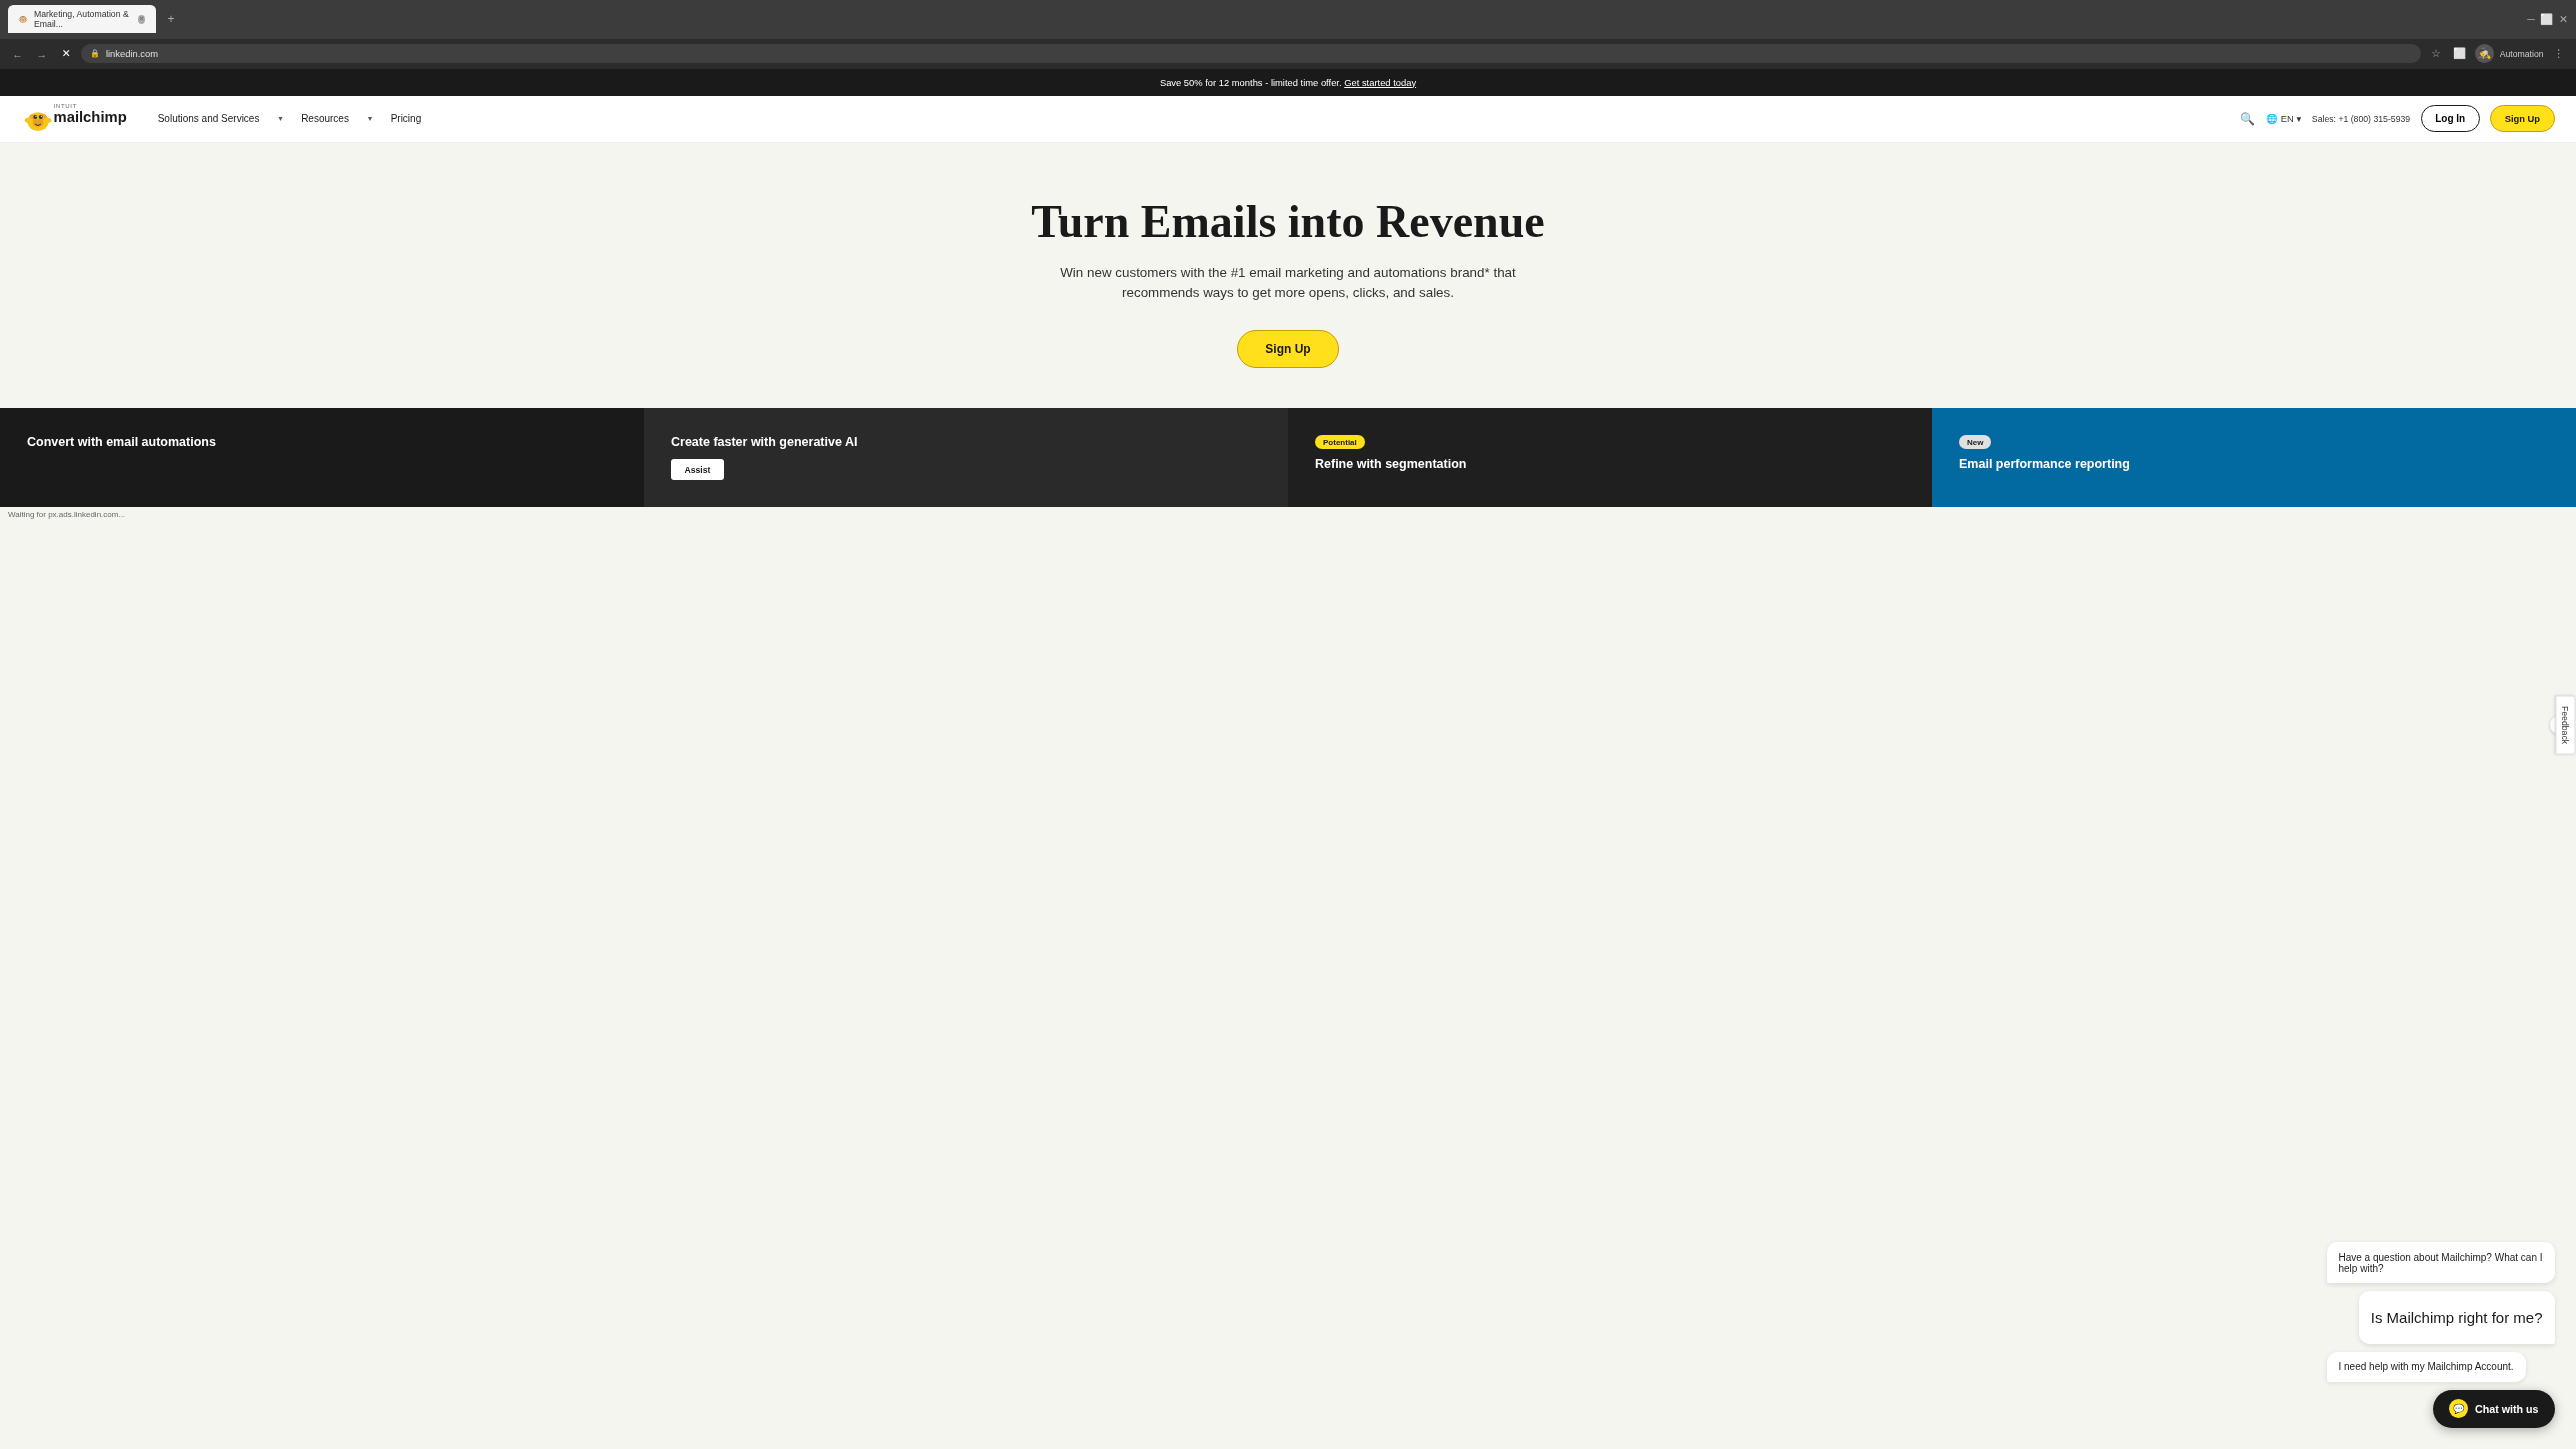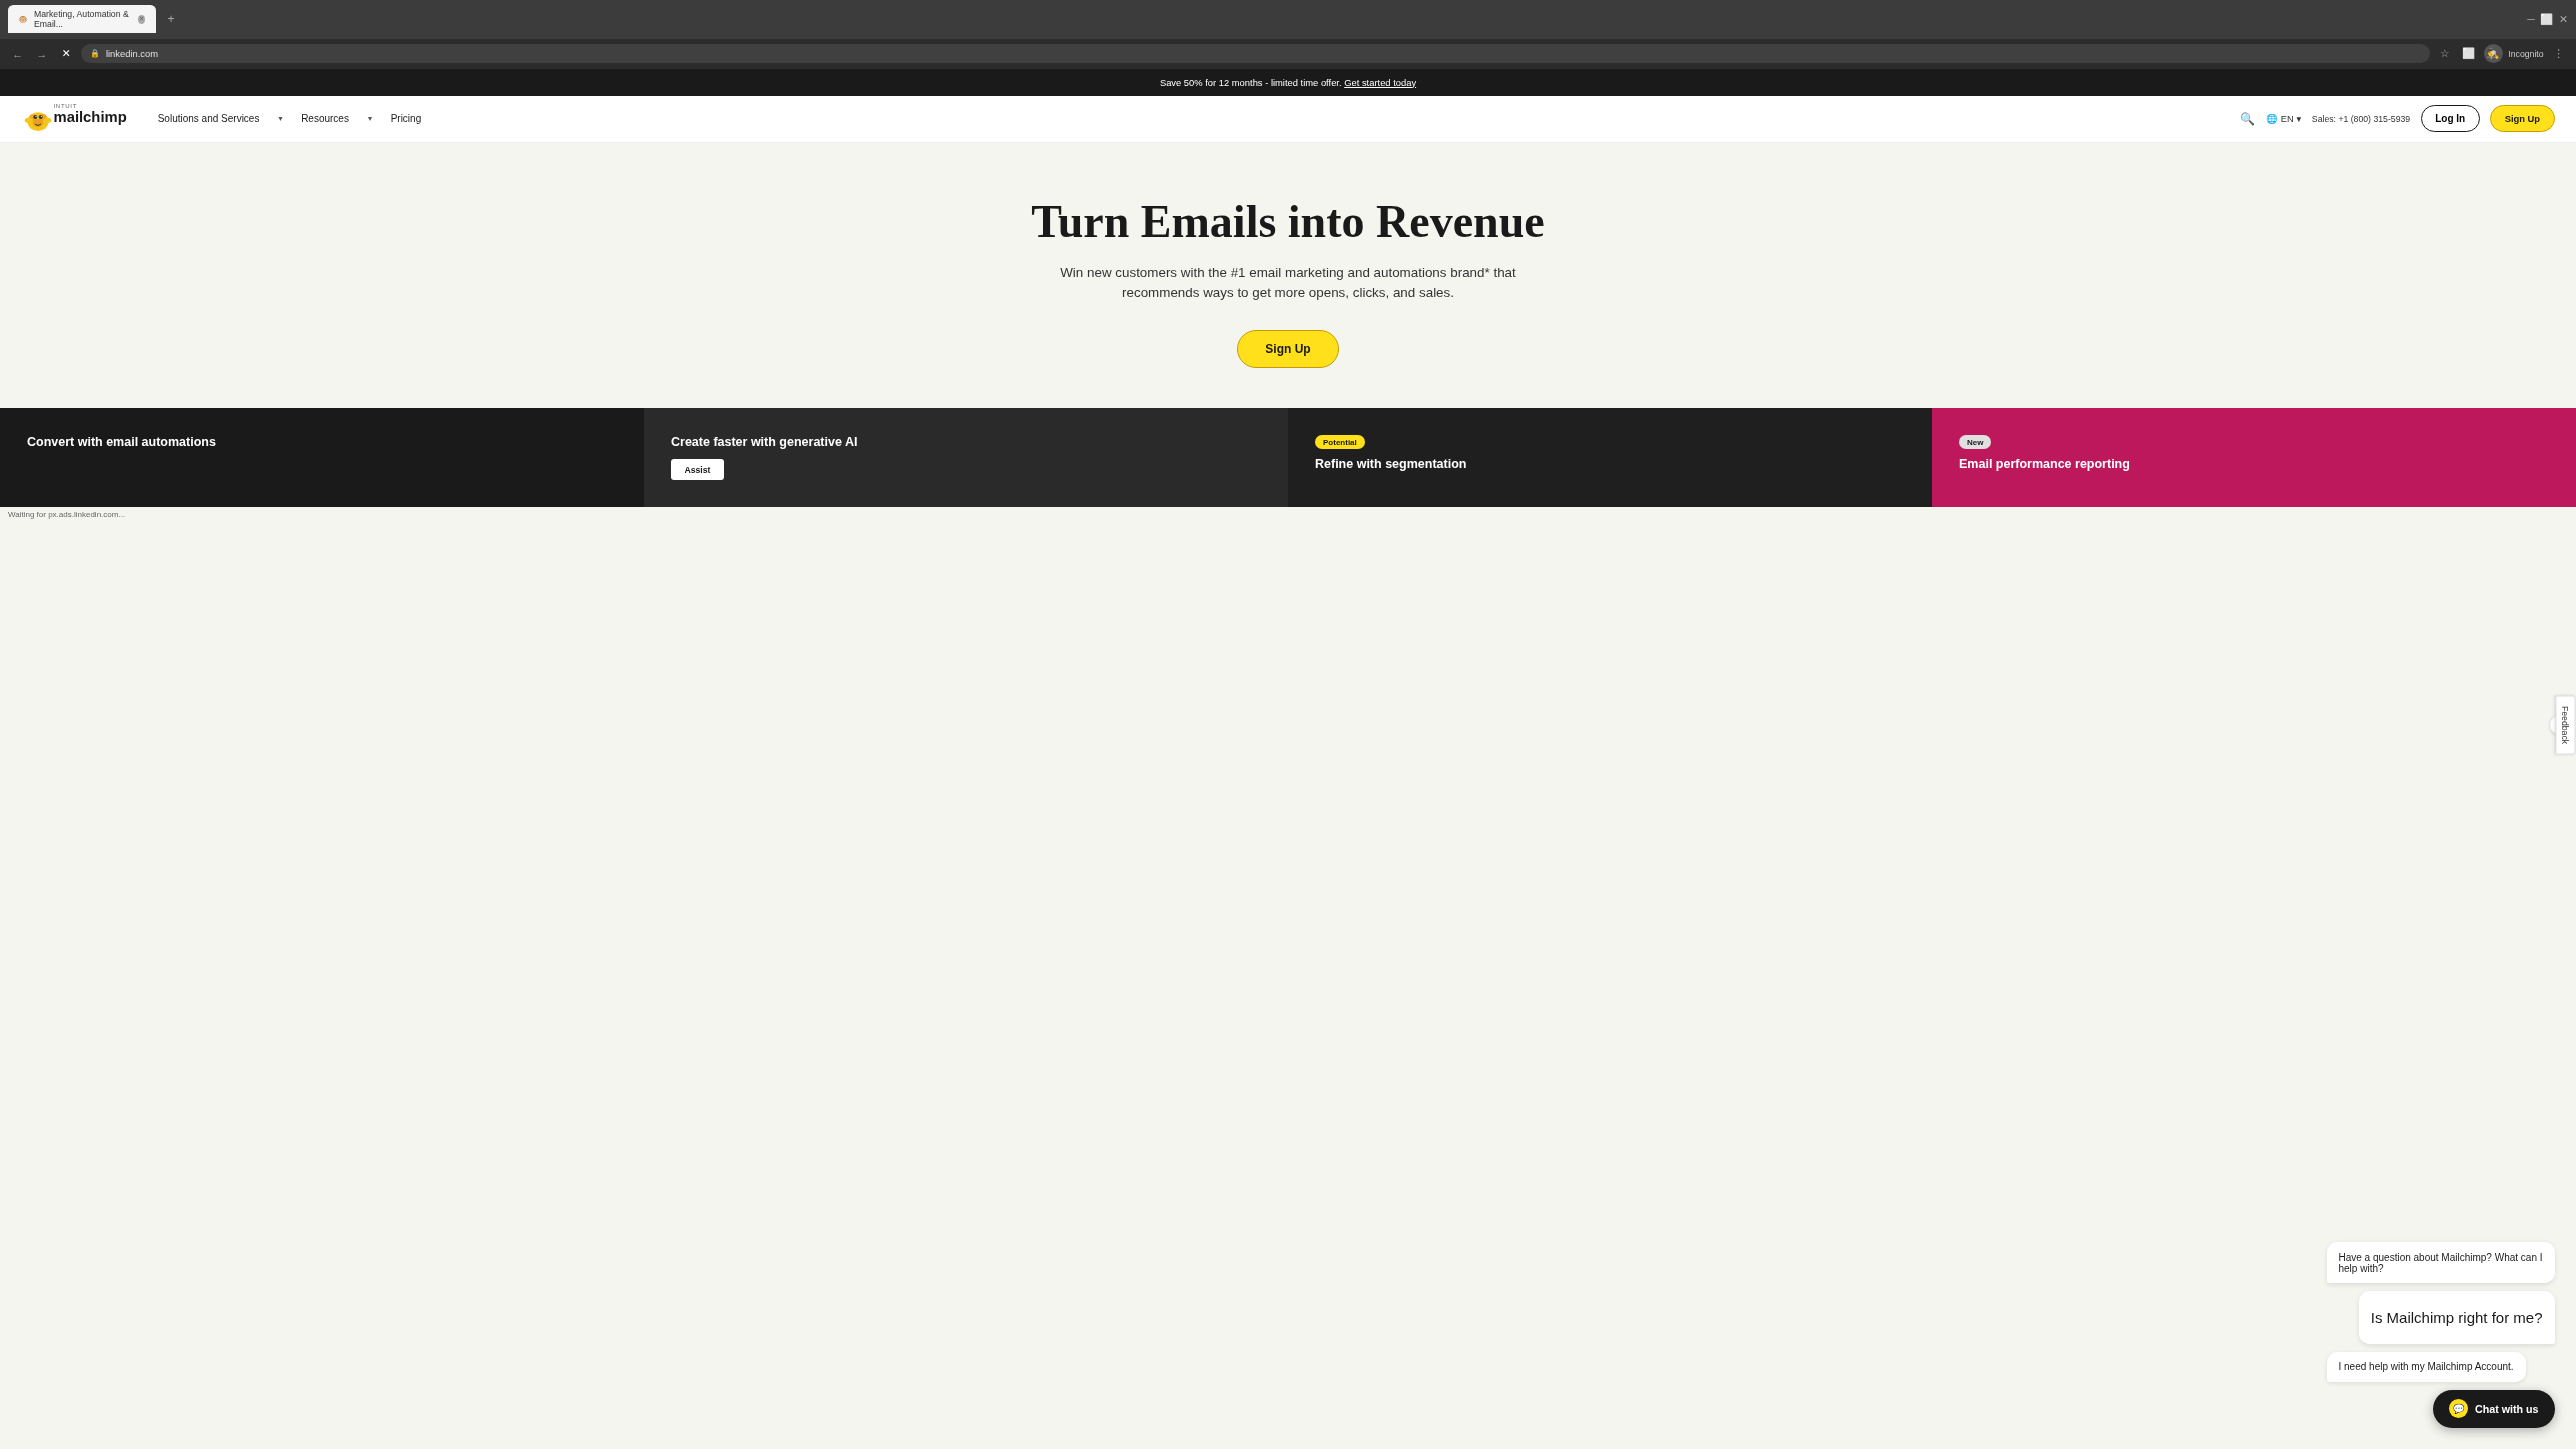--- a/index.html
+++ b/index.html
@@ -67,21 +67,21 @@
     .carousel-arrow { position: fixed; right: 5.4px; top: 50%; transform: translateY(-50%); background: #fff; border: 0.7px solid #ddd; width: 21.5px; height: 21.5px; border-radius: 50%; display: flex; align-items: center; justify-content: center; cursor: pointer; box-shadow: 0 1.3px 2.7px rgba(0,0,0,0.1); z-index: 50; font-size: 10.7px; color: #333; }
 
     
     .status-bar { background: #f5f5f0; padding: 2.7px 8px; font-size: 8px; color: #666; }
 
     .feature-cards-row { display: flex; }
     .feature-col { flex: 1; }
     .feature-col-1 { background: #1a1a1a; padding: 27px; color: #fff; }
     .feature-col-2 { background: #2a2a2a; padding: 27px; color: #fff; }
     .feature-col-3 { background: #1f1f1f; padding: 27px; color: #fff; }
-    .feature-col-4 { background: #be185d; padding: 27px; color: #fff; }
+    .feature-col-4 { background: #0369a1; padding: 27px; color: #fff; }
     .feature-badge { display: inline-block; padding: 2.7px 8px; border-radius: 8px; font-size: 8px; font-weight: 600; margin-bottom: 8px; }
     .badge-potential { background: #ffe01b; color: #1a1a1a; }
     .badge-new { background: #e0e0e0; color: #1a1a1a; }
 
     .assist-btn { background: #fff; color: #1a1a1a; border: none; border-radius: 3px; padding: 5.4px 13.4px; font-size: 8.7px; font-weight: 600; cursor: pointer; }
 
     .incognito-icon { width: 19px; height: 19px; border-radius: 50%; background: #555; display: flex; align-items: center; justify-content: center; color: #fff; font-size: 9.4px; }
   </style>
 </head>
 <body>
@@ -110,21 +110,21 @@
     <div class="browser-address-bar">
       <span class="lock-icon">🔒</span>
       <span>linkedin.com</span>
     </div>
     <div class="browser-toolbar-right">
       <div class="browser-icon-btn">☆</div>
       <div class="browser-icon-btn">⬜</div>
       <div class="incognito-icon">
         <span style="font-size:10.7px;">🕵</span>
       </div>
-      <span style="color:#ccc; font-size:8.7px;">Incognito</span>
+      <span style="color:#ccc; font-size:8.7px;">Automation</span>
       <div class="browser-icon-btn">⋮</div>
     </div>
   </div>
 </div>
 
 <div>
 
   <div class="announcement-banner">
     <span>Save 50% for 12 months - limited time offer. </span>
     <a href="#">Get started today</a>

